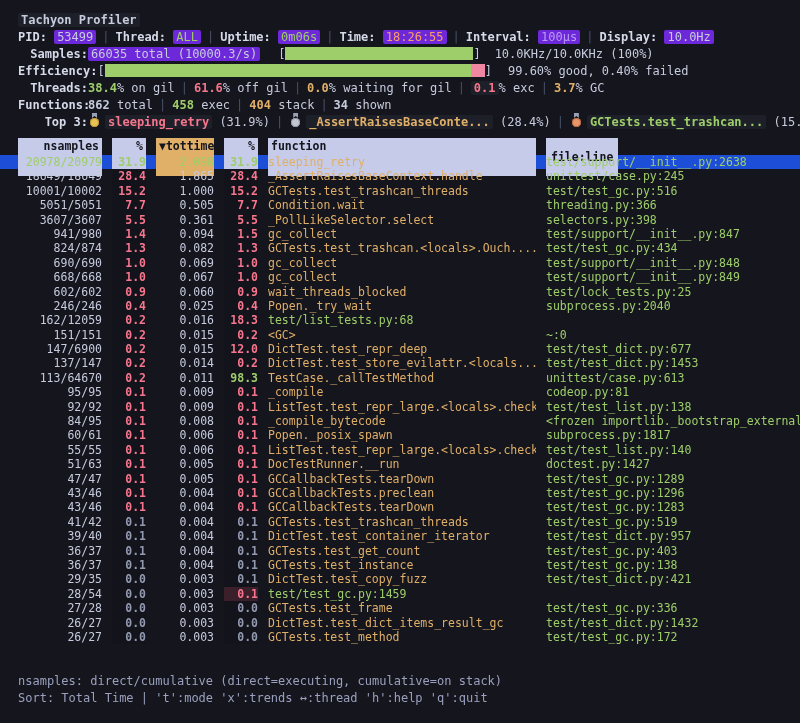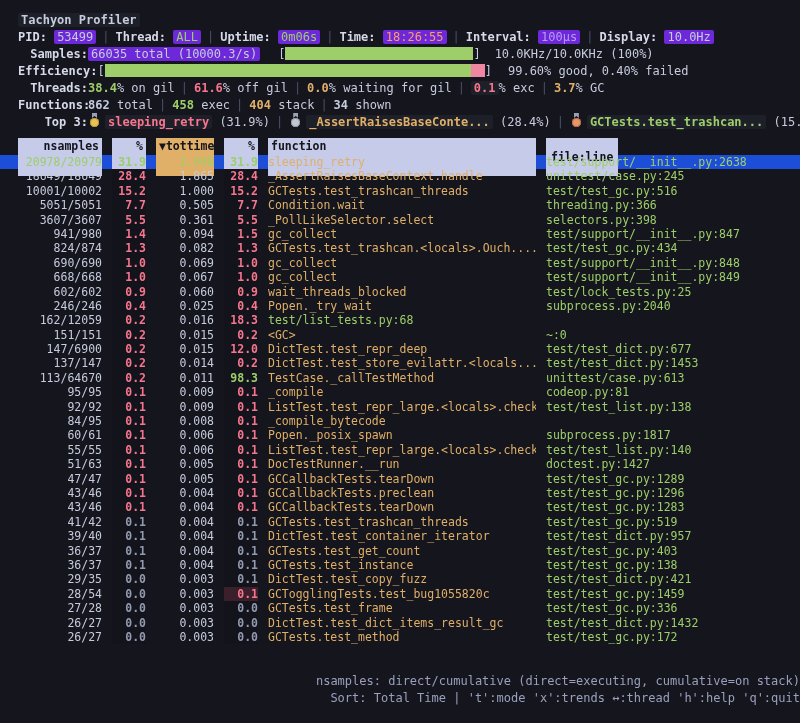--- a/index.html
+++ b/index.html
@@ -70,21 +70,21 @@
   .thead .hc.fit{justify-self:start;padding:11px 5px;}
   .ra{text-align:right;}
   .trow span{overflow:hidden;}
   .pc{background:#12131b;}
   .trow.sel{background:#1d4ed8;}
   .trow.sel .pc{background:transparent;}
   .hl-red{background:#3b1f2b;}
   .c5cell{color:#e0af68;}
   .c6cell{color:#9ece6a;}
 
-  .footer{margin-top:29px;color:#9aa0bd;text-align:right;}
+  .footer{margin-top:29px;color:#9aa0bd;}
   .footer .line{height:17px;}
 </style>
 </head>
 <body>
 
 <div class="screen">
 
   <div class="line">
     <span class="badge bold">Tachyon Profiler</span>
   </div>
@@ -271,20 +271,21 @@
           <span class="ra pc bold c-red">0.1</span>
           <span class="c5cell">ListTest.test_repr_large.&lt;locals&gt;.check</span>
           <span class="c6cell">test/test_list.py:138</span>
         </div>
         <div class="trow">
           <span class="ra c-fg">84/95</span>
           <span class="ra pc bold c-red">0.1</span>
           <span class="ra c-fg">0.008</span>
           <span class="ra pc bold c-red">0.1</span>
           <span class="c5cell">_compile_bytecode</span>
+          <span class="c6cell">&lt;frozen importlib._bootstrap_external</span>
         </div>
         <div class="trow">
           <span class="ra c-fg">60/61</span>
           <span class="ra pc bold c-red">0.1</span>
           <span class="ra c-fg">0.006</span>
           <span class="ra pc bold c-red">0.1</span>
           <span class="c5cell">Popen._posix_spawn</span>
           <span class="c6cell">subprocess.py:1817</span>
         </div>
         <div class="trow">
@@ -365,21 +366,20 @@
           <span class="ra c-fg">0.003</span>
           <span class="ra pc bold c-dim">0.1</span>
           <span class="c5cell">DictTest.test_copy_fuzz</span>
           <span class="c6cell">test/test_dict.py:421</span>
         </div>
         <div class="trow">
           <span class="ra c-fg">28/54</span>
           <span class="ra pc bold c-dim">0.0</span>
           <span class="ra c-fg">0.003</span>
           <span class="ra pc bold c-red hl-red">0.1</span>
-          <span class="c5cell">GCTogglingTests.test_bug1055820c</span>
           <span class="c6cell">test/test_gc.py:1459</span>
         </div>
         <div class="trow">
           <span class="ra c-fg">27/28</span>
           <span class="ra pc bold c-dim">0.0</span>
           <span class="ra c-fg">0.003</span>
           <span class="ra pc bold c-dim">0.0</span>
           <span class="c5cell">GCTests.test_frame</span>
           <span class="c6cell">test/test_gc.py:336</span>
         </div>

